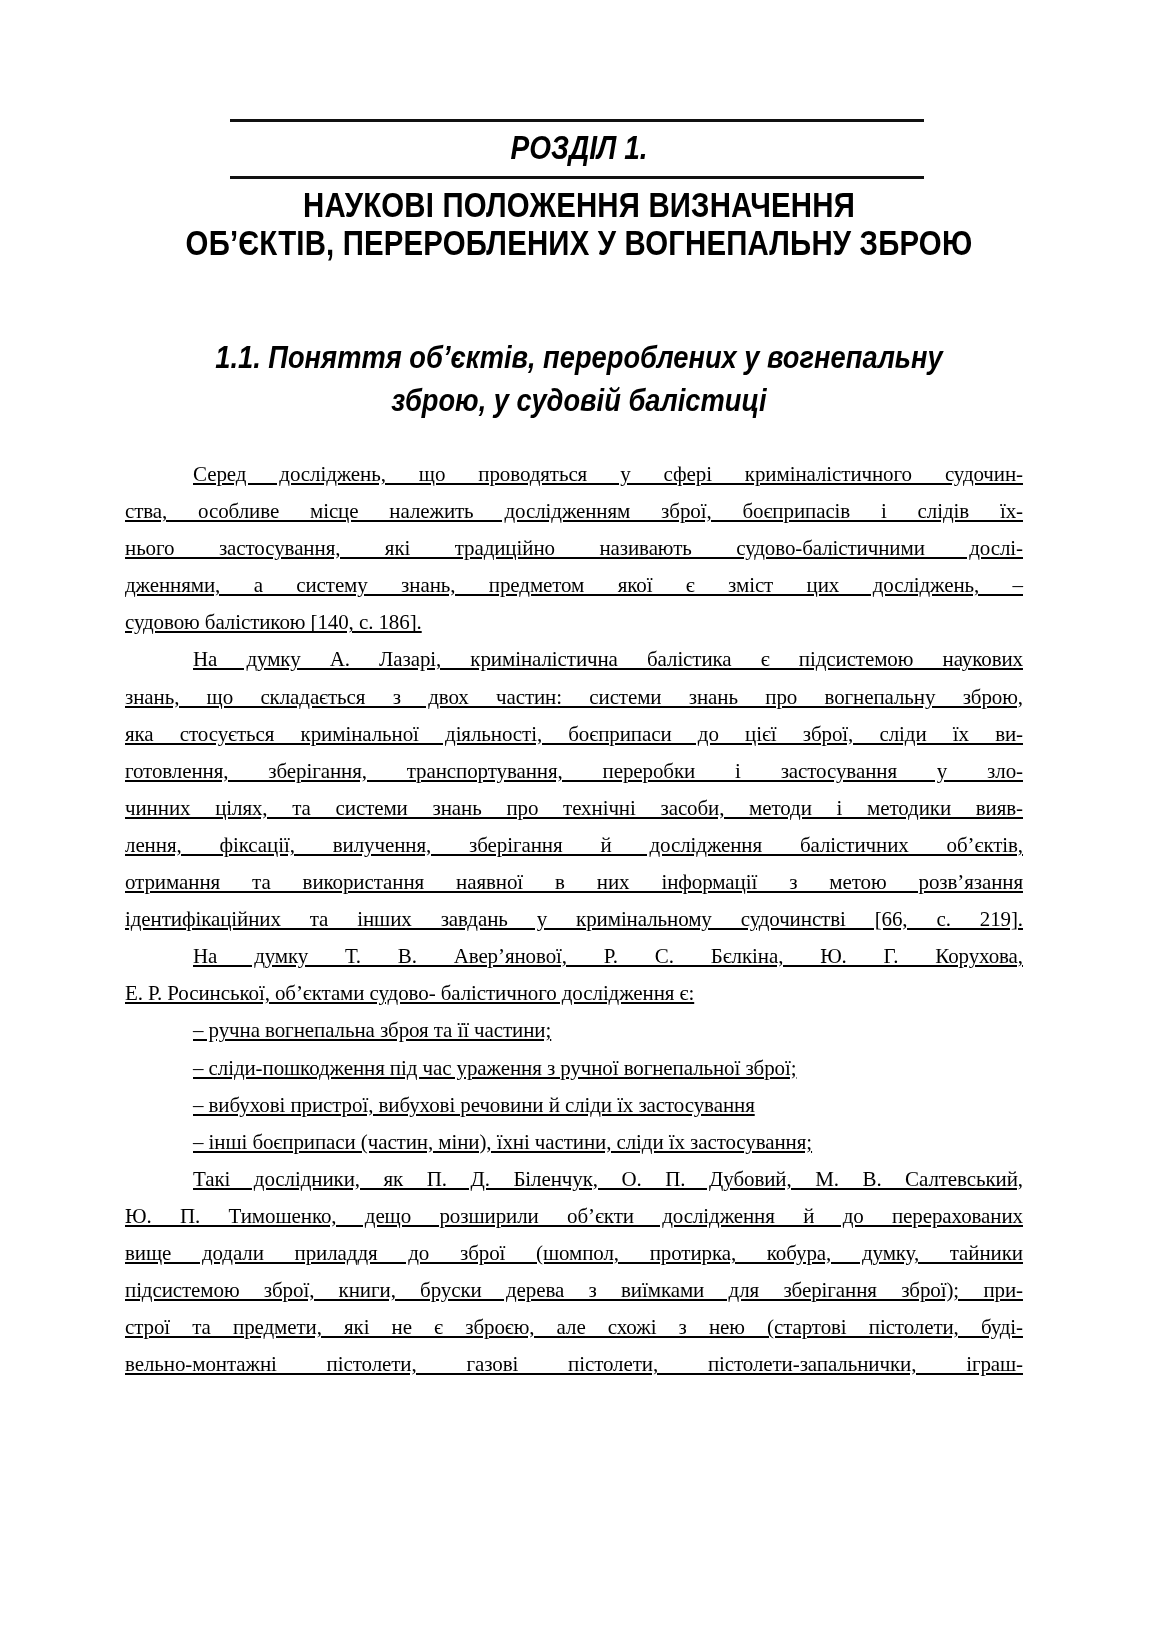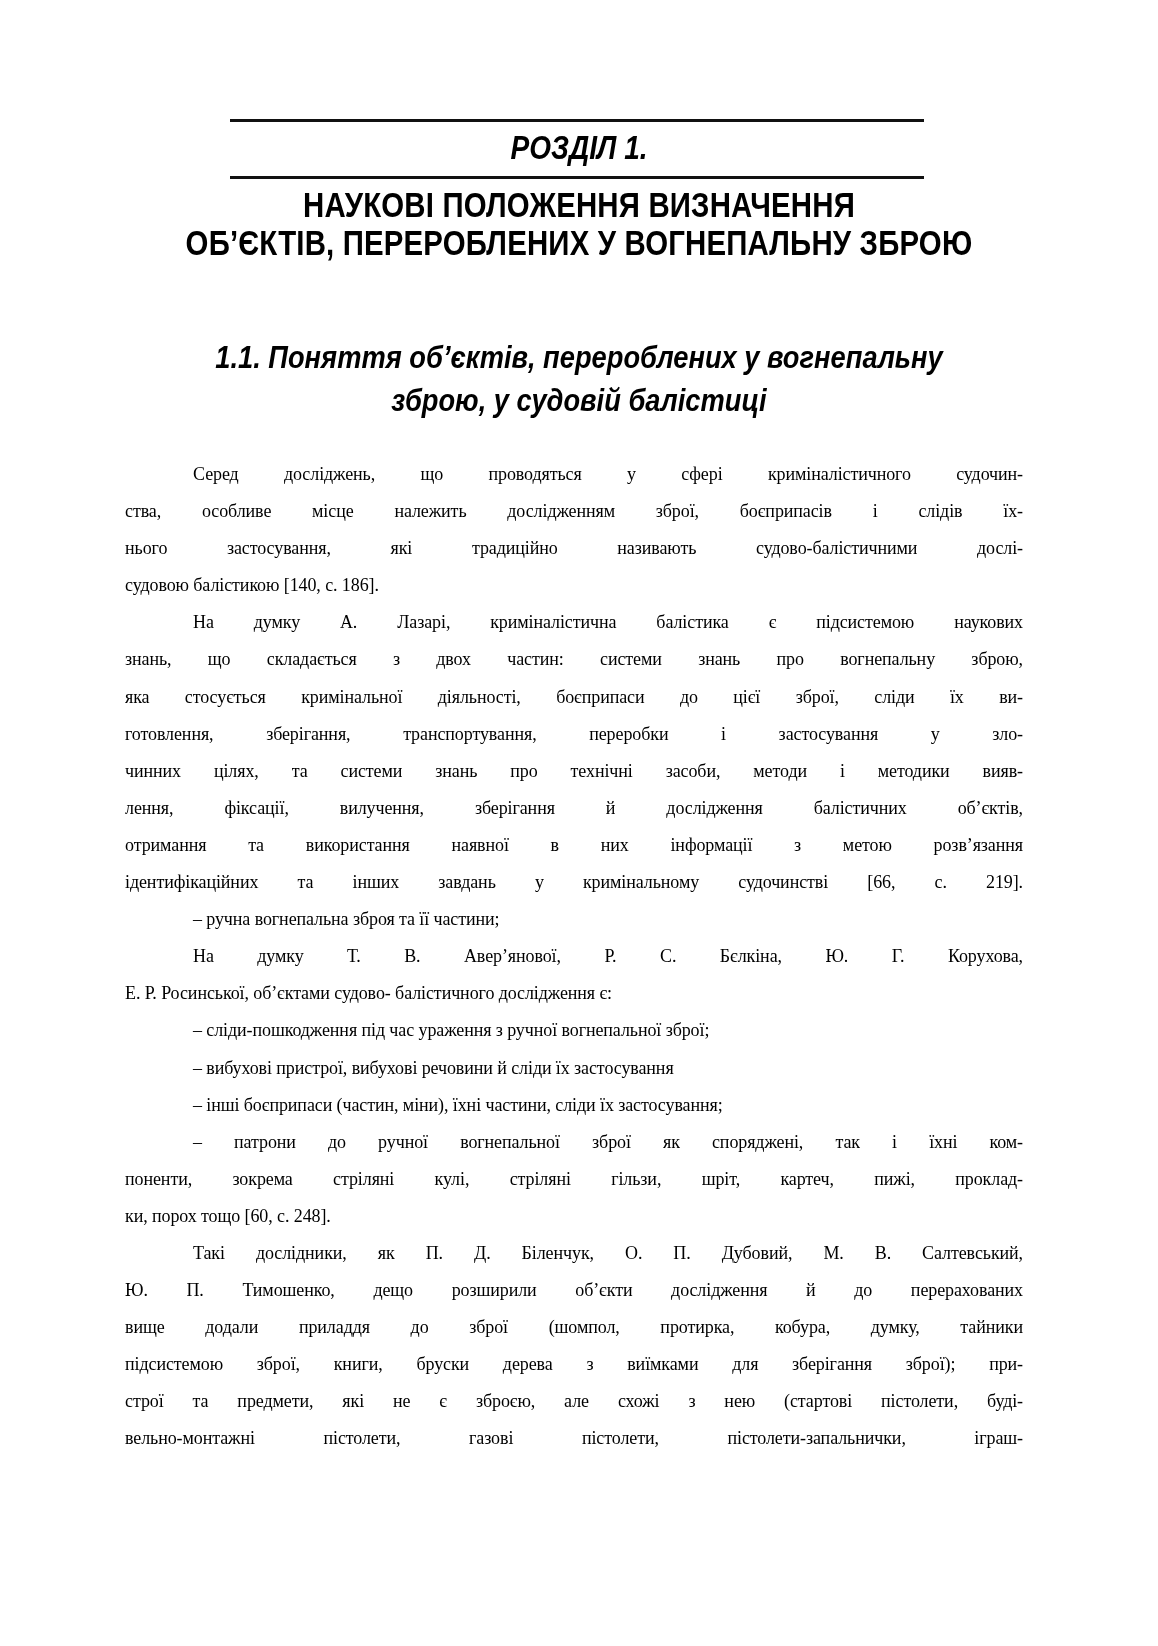--- a/index.html
+++ b/index.html
@@ -54,23 +54,24 @@
     font-weight: bold;
     font-style: italic;
     font-size: 31px;
     line-height: 43px;
     transform: scaleX(0.88);
   }
   .body-text {
     position: absolute;
     left: 125px; top: 456px;
     width: 898px;
-    font-size: 18px;
+    font-size: 21px;
     line-height: 37.1px;
     letter-spacing: -0.1px;
+    text-decoration: underline;
   }
   .para { margin: 0; }
   .line {
     text-align: justify;
     text-align-last: justify;
     -moz-text-align-last: justify;
   }
   .line.first { text-indent: 68px; }
   .line.lastline {
     text-align-last: left;
@@ -90,52 +91,48 @@
     </div>
   <div class="section-heading">
       <div>1.1. Поняття об’єктів, перероблених у вогнепальну</div>
       <div>зброю, у судовій балістиці</div>
     </div>
   <div class="body-text">
       <div class="para">
         <div class="line first">Серед досліджень, що проводяться у сфері криміналістичного судочин-</div>
         <div class="line">ства, особливе місце належить дослідженням зброї, боєприпасів і слідів їх-</div>
         <div class="line">нього застосування, які традиційно називають судово-балістичними дослі-</div>
+        <div class="line">дженнями, а систему знань, предметом якої є зміст цих досліджень, –</div>
         <div class="line lastline">судовою балістикою [140, с. 186].</div>
       </div>
       <div class="para">
         <div class="line first">На думку А. Лазарі, криміналістична балістика є підсистемою наукових</div>
         <div class="line">знань, що складається з двох частин: системи знань про вогнепальну зброю,</div>
         <div class="line">яка стосується кримінальної діяльності, боєприпаси до цієї зброї, сліди їх ви-</div>
         <div class="line">готовлення, зберігання, транспортування, переробки і застосування у зло-</div>
         <div class="line">чинних цілях, та системи знань про технічні засоби, методи і методики вияв-</div>
         <div class="line">лення, фіксації, вилучення, зберігання й дослідження балістичних об’єктів,</div>
         <div class="line">отримання та використання наявної в них інформації з метою розв’язання</div>
         <div class="line">ідентифікаційних та інших завдань у кримінальному судочинстві [66, с. 219].</div>
       </div>
       <div class="para">
-        <div class="line first lastline">– ручна вогнепальна зброя та її частини;</div>
+        <div class="line first">На думку Т. В. Авер’янової, Р. С. Бєлкіна, Ю. Г. Корухова,</div>
+        <div class="line lastline">Е. Р. Росинської, об’єктами судово- балістичного дослідження є:</div>
       </div>
       <div class="para">
-        <div class="line first">На думку Т. В. Авер’янової, Р. С. Бєлкіна, Ю. Г. Корухова,</div>
-        <div class="line lastline">Е. Р. Росинської, об’єктами судово- балістичного дослідження є:</div>
+        <div class="line first lastline">– ручна вогнепальна зброя та її частини;</div>
       </div>
       <div class="para">
         <div class="line first lastline">– сліди-пошкодження під час ураження з ручної вогнепальної зброї;</div>
       </div>
       <div class="para">
         <div class="line first lastline">– вибухові пристрої, вибухові речовини й сліди їх застосування</div>
       </div>
       <div class="para">
         <div class="line first lastline">– інші боєприпаси (частин, міни), їхні частини, сліди їх застосування;</div>
-      </div>
-      <div class="para">
-        <div class="line first">– патрони до ручної вогнепальної зброї як споряджені, так і їхні ком-</div>
-        <div class="line">поненти, зокрема стріляні кулі, стріляні гільзи, шріт, картеч, пижі, проклад-</div>
-        <div class="line lastline">ки, порох тощо [60, с. 248].</div>
       </div>
       <div class="para">
         <div class="line first">Такі дослідники, як П. Д. Біленчук, О. П. Дубовий, М. В. Салтевський,</div>
         <div class="line">Ю. П. Тимошенко, дещо розширили об’єкти дослідження й до перерахованих</div>
         <div class="line">вище додали приладдя до зброї (шомпол, протирка, кобура, думку, тайники</div>
         <div class="line">підсистемою зброї, книги, бруски дерева з виїмками для зберігання зброї); при-</div>
         <div class="line">строї та предмети, які не є зброєю, але схожі з нею (стартові пістолети, буді-</div>
         <div class="line">вельно-монтажні пістолети, газові пістолети, пістолети-запальнички, іграш-</div>
       </div>
     </div>

